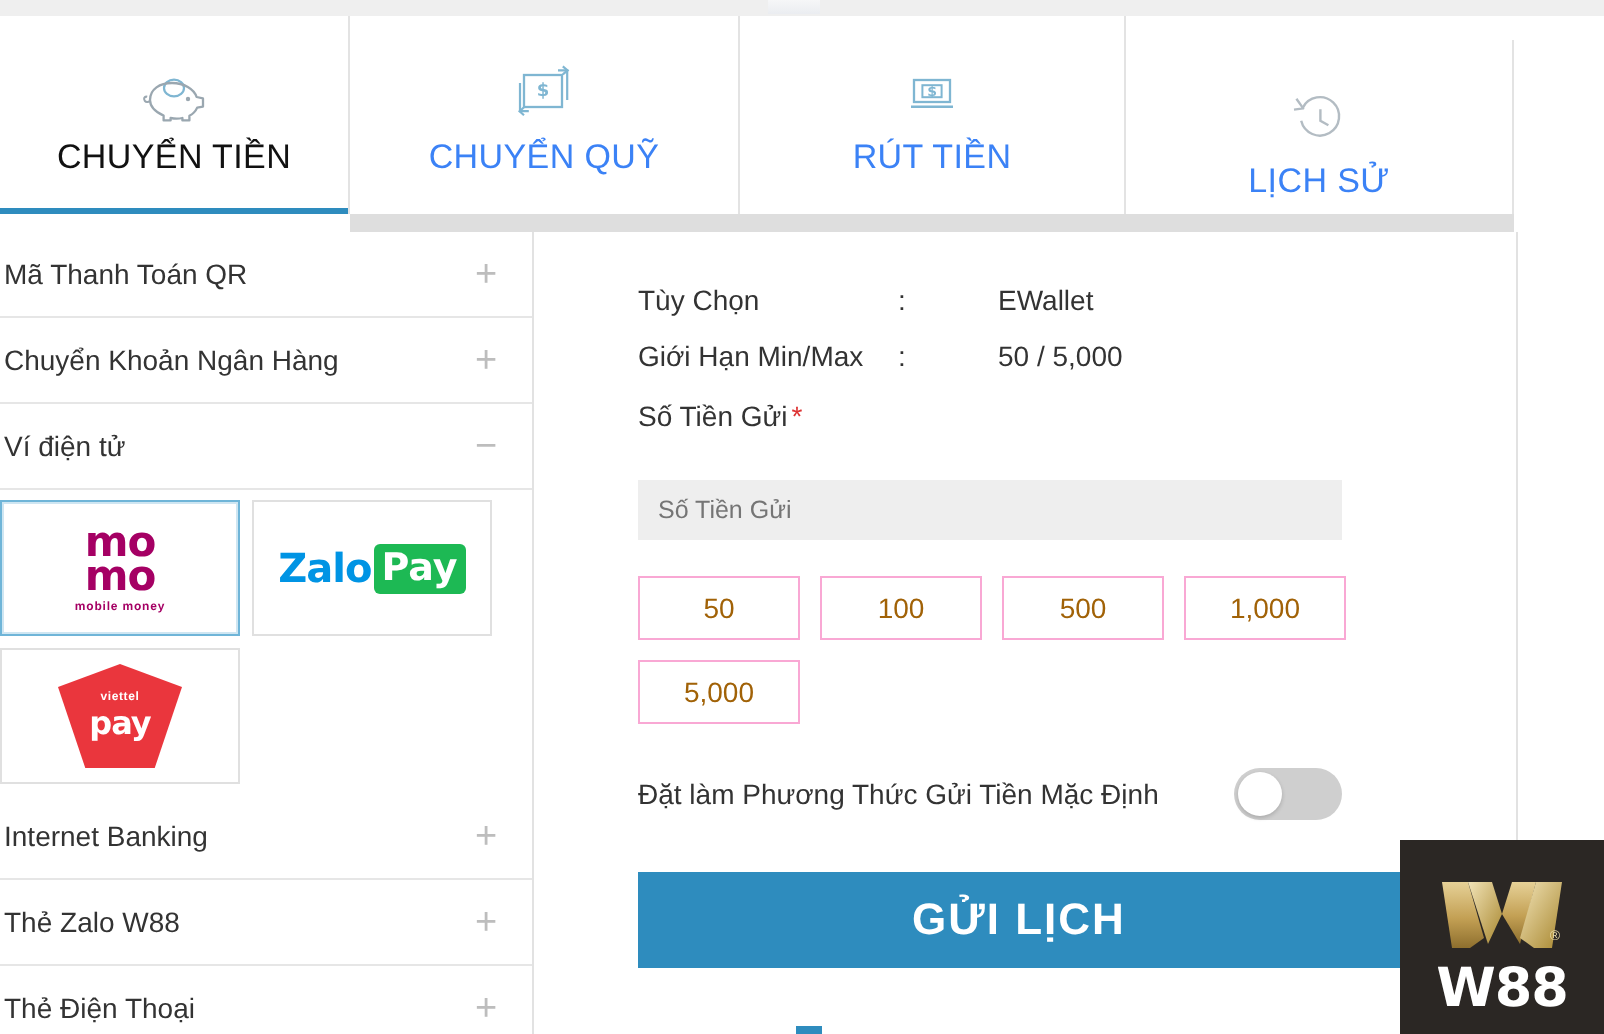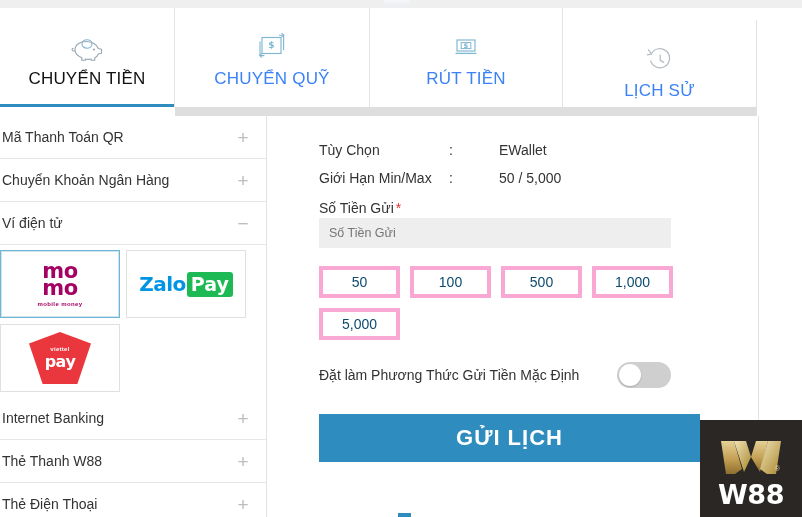--- a/index.html
+++ b/index.html
@@ -152,36 +152,36 @@
     position:absolute; left:268px; top:0; width:490px; height:401px;
     background:#fff;
     padding:26px 0 0 51px;
   }
   .kv { display:flex; align-items:flex-end; margin-bottom:12px; font-size:14px; color:#333; }
   .kv .k { width:130px; color:#333; }
   .kv .sep { width:50px; color:#333; }
   .kv .v { color:#333; }
 
   .fieldlabel {
-    font-size:14px; color:#333; margin-top:14px; margin-bottom:2px;
+    font-size:14px; color:#333; margin-top:14px; margin-bottom:24px;
   }
   .fieldlabel .req { color:#d33; margin-left:2px; }
 
   .amt-input {
     width:352px; height:30px; background:#eeeeee; border:none;
     font-size:12.5px; color:#9a9a9a; padding:0 10px;
     font-family:"Liberation Sans", sans-serif;
     display:flex; align-items:center;
   }
 
   .preset-grid { display:flex; flex-wrap:wrap; gap:10px; width:362px; margin-top:18px; }
   .preset {
-    width:81px; height:32px; border:4px solid #f9a8d4; background:#fff;
+    width:81px; height:32px; border:1px solid #f9a8d4; background:#fff;
     display:flex; align-items:center; justify-content:center;
-    font-size:14px; color:#0c4a6e; cursor:pointer;
+    font-size:14px; color:#a16207; cursor:pointer;
   }
 
   .default-row {
     display:flex; align-items:center; margin-top:22px; width:352px;justify-content:flex-end;
   }
   .default-row .dlabel { font-size:14px; color:#333; flex:1; }
   .toggle {
     width:54px; height:26px; border-radius:13px; background:#cfcfcf;
     position:relative; cursor:pointer; flex:none;
   }
@@ -338,21 +338,21 @@
         </div>
 
       </div>
 
       <div class="side-row">
         <span class="slabel">Internet Banking</span>
         <span class="sicon">+</span>
       </div>
 
       <div class="side-row">
-        <span class="slabel">Thẻ Thanh W88</span>
+        <span class="slabel">Thẻ Zalo W88</span>
         <span class="sicon">+</span>
       </div>
 
       <div class="side-row">
         <span class="slabel">Thẻ Điện Thoại</span>
         <span class="sicon">+</span>
       </div>
 
     </div>
 

